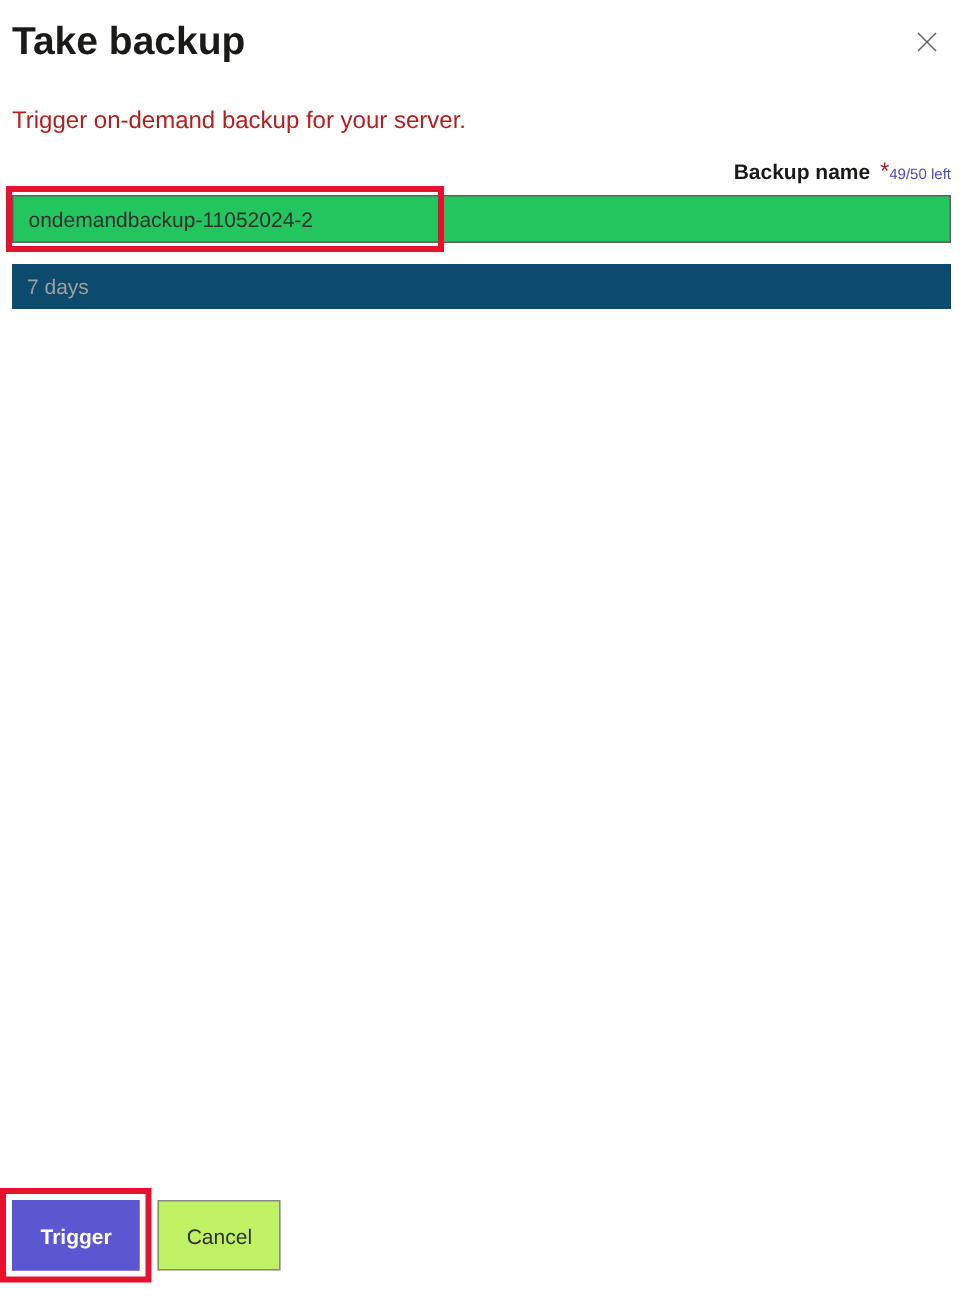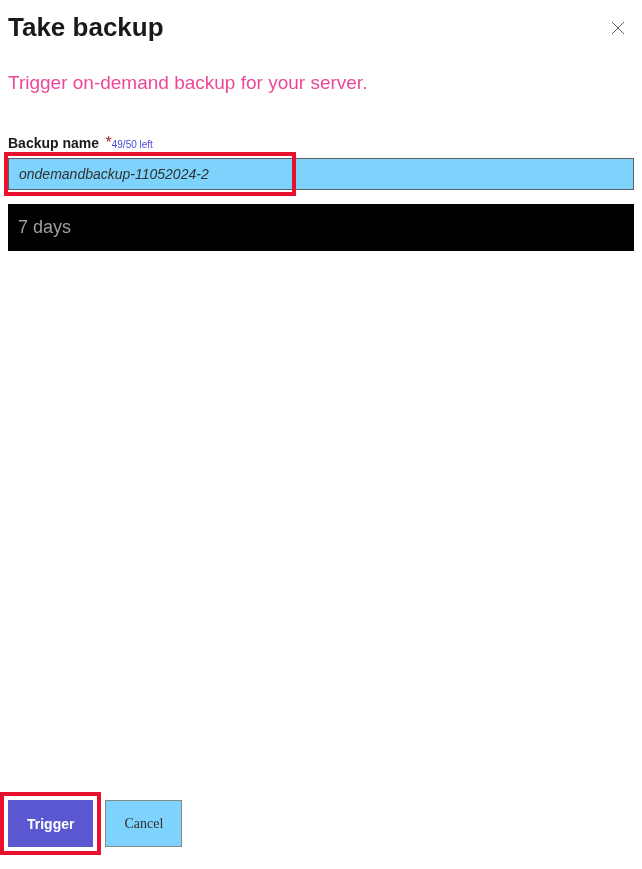--- a/index.html
+++ b/index.html
@@ -34,29 +34,30 @@
       display: flex;
       align-items: center;
       justify-content: center;
       cursor: pointer;
       background: transparent;
       border: none;
       color: #605e5c;
     }
     .close-btn svg { width: 14px; height: 14px; }
     .description {
-      font-size: 19px;
-      color: #ec4899;
-      margin-bottom: 40px;
+      font-size: 16px;
+      color: #b91c1c;
+      margin-bottom: 16px;
     }
     .label-row {
       display: flex;
-      justify-content: flex-start;
+      justify-content: flex-end;
       align-items: baseline;
       margin-bottom: 6px;
+      margin-left: 24px;
     }
     .field-label {
       font-size: 14px;
       font-weight: 600;
       color: #1b1a19;
     }
     .required { color: #a4262c; margin-left: 2px; }
     .char-counter {
       font-size: 10px;
       color: #4b48d8;
@@ -66,41 +67,40 @@
       margin-bottom: 14px;
     }
     .text-input {
       width: 100%;
       height: 32px;
       border: 1px solid #605e5c;
       padding: 5px 10px;
       font-size: 14px;
       font-family: inherit;
       color: #323130;
-      background: #7dd3fc;
-      font-style: italic;
+      background: #22c55e;
     }
     .highlight-box {
       position: absolute;
       border: 4px solid #e8112d;
       pointer-events: none;
     }
     .highlight-input {
       top: -6px;
       left: -4px;
       width: 292px;
       height: 44px;
     }
     .retention-value {
       width: 100%;
-      background: #000000;
+      background: #0c4a6e;
       color: #a19f9d;
-      font-size: 18px;
+      font-size: 14px;
       padding: 8px 10px;
-      height: 47px;
+      height: 30px;
       display: flex;
       align-items: center;
     }
     .footer {
       margin-top: auto;
       padding: 14px 0 18px 0;
       display: flex;
       gap: 12px;
       align-items: center;
     }
@@ -112,24 +112,23 @@
       cursor: pointer;
       border: 1px solid transparent;
     }
     .btn-primary {
       background: #5b57d1;
       color: #ffffff;
       font-weight: 600;
       border: 1px solid #5b57d1;
     }
     .btn-secondary {
-      background: #7dd3fc;
+      background: #bef264;
       color: #323130;
       border: 1px solid #8a8886;
-      font-family: Liberation Serif, serif;
     }
     .trigger-wrap {
       position: relative;
       display: inline-block;
     }
     .highlight-trigger {
       top: -8px;
       left: -8px;
       right: -8px;
       bottom: -8px;

